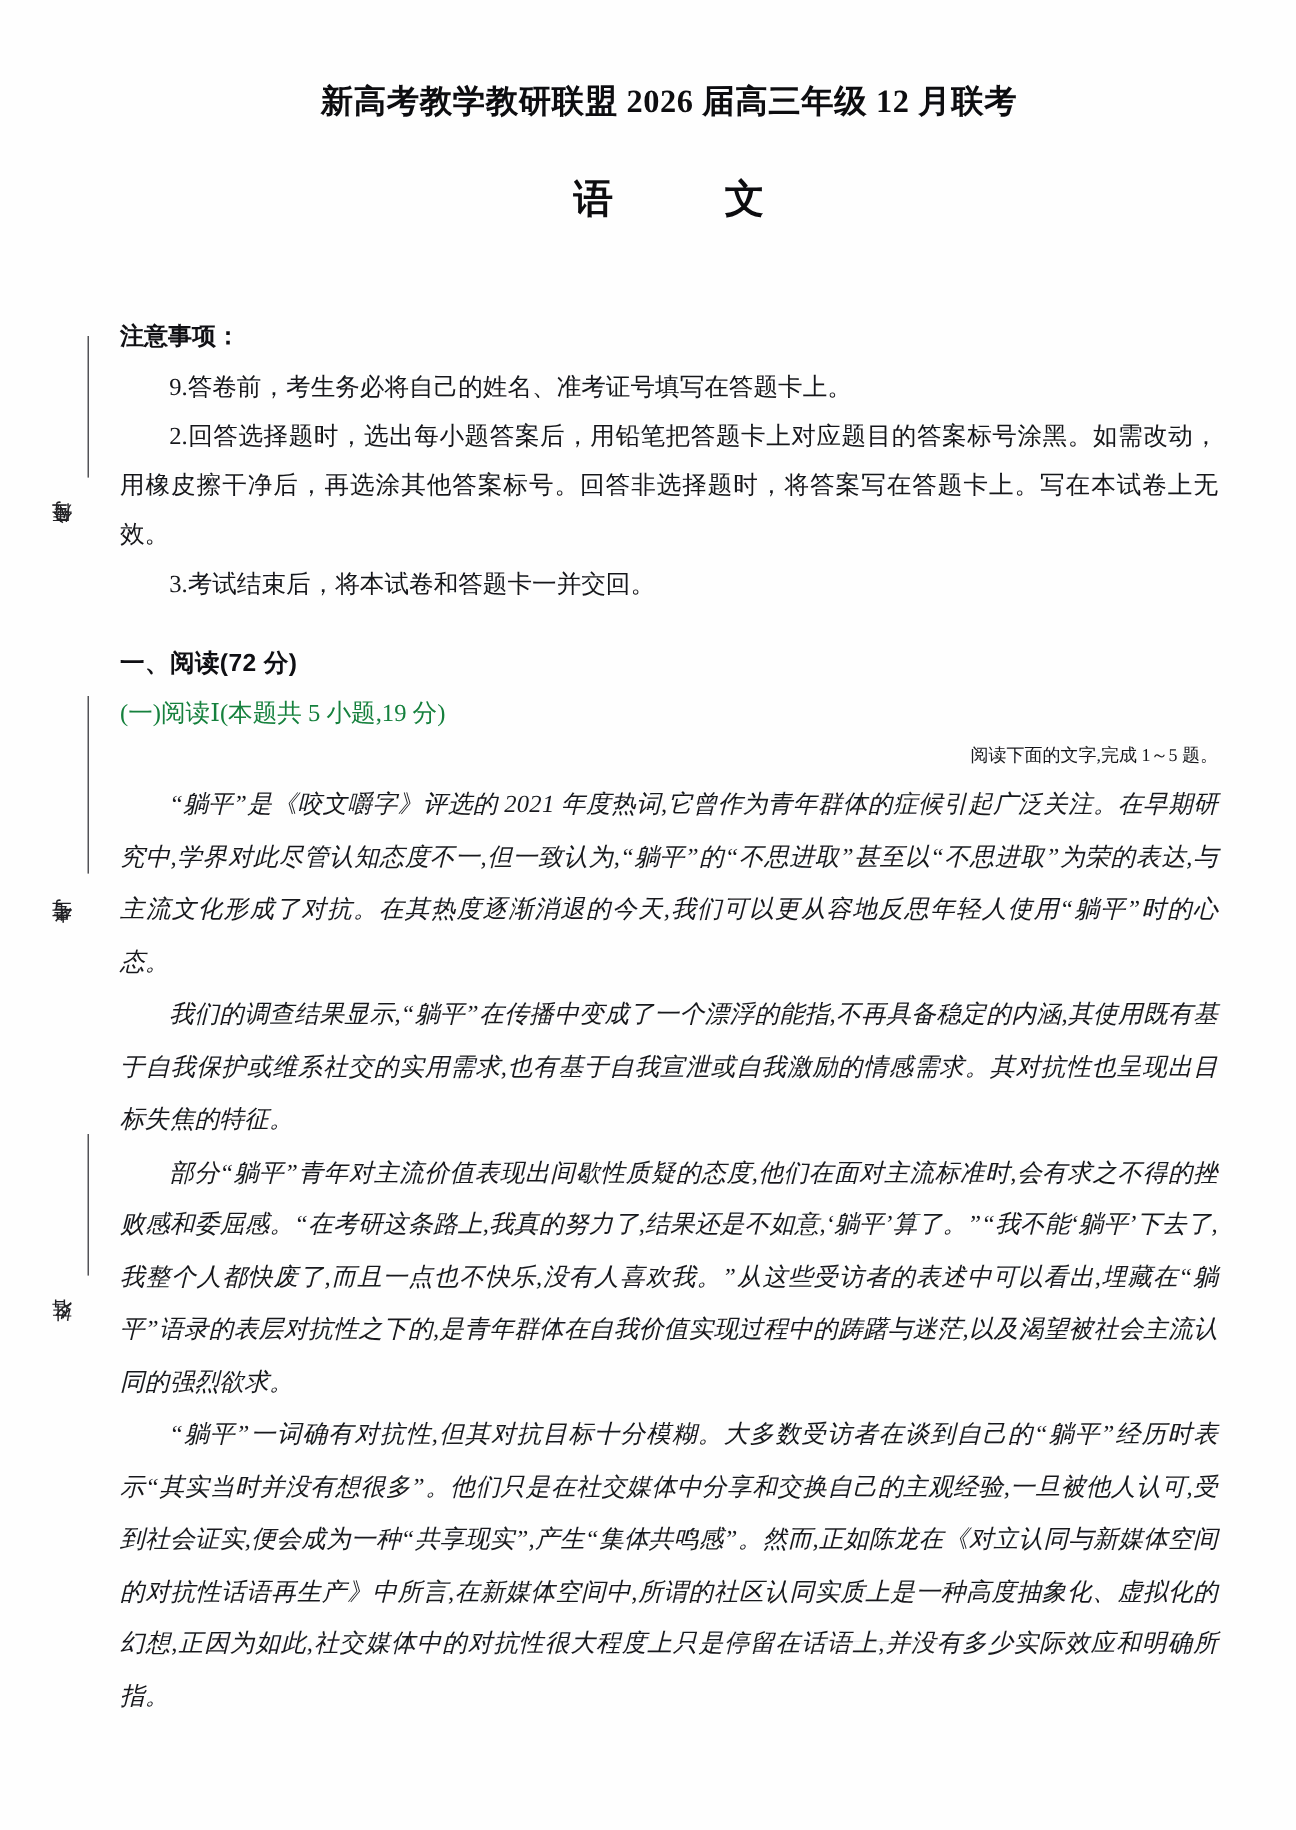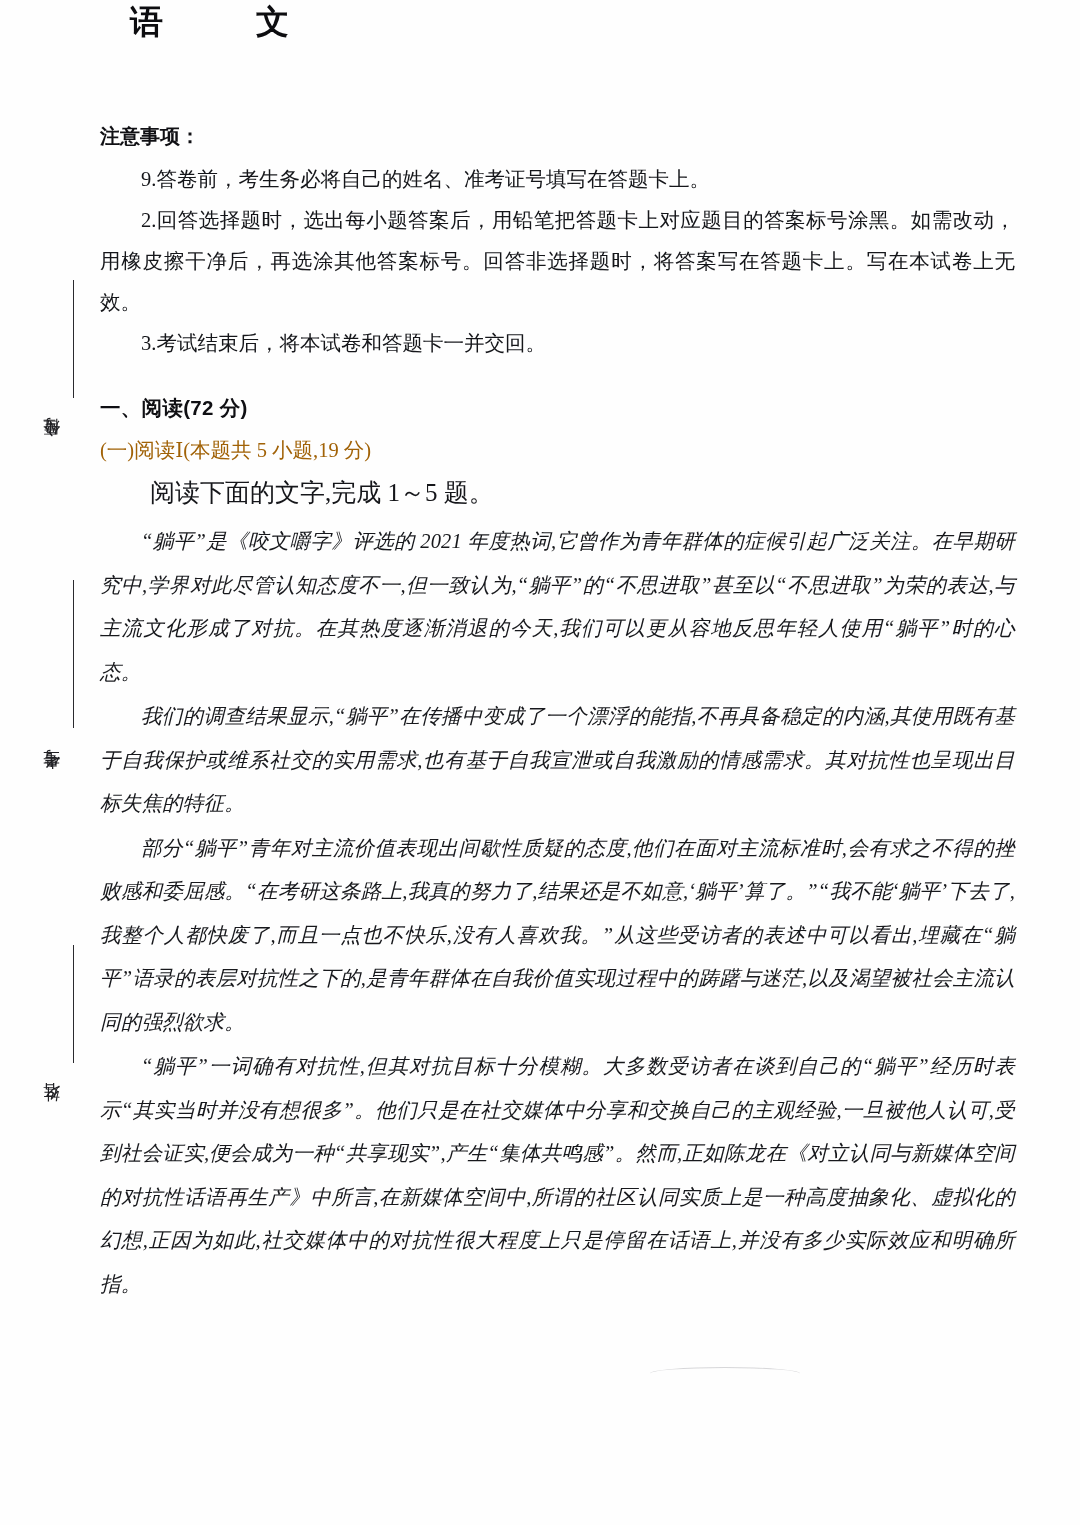--- a/index.html
+++ b/index.html
@@ -84,20 +84,22 @@
     margin-top: 66px;
     text-align: center;
     font-size: 27px;
     font-weight: 700;
     letter-spacing: 0.5px;
     font-family: "Liberation Serif", "DejaVu Serif", serif;
     color: #0d0d10;
   }
 
   .subject-title {
+    margin-top: 42px;
+    text-align: center;
     font-size: 33px;
     font-weight: 700;
     font-family: "Liberation Sans", "DejaVu Sans", sans-serif;
     letter-spacing: 30px;
     text-indent: 30px;
     color: #0d0d10;
   }
 
   
   .notice {
@@ -125,28 +127,29 @@
     font-size: 20.5px;
     font-weight: 700;
     font-family: "Liberation Sans", "DejaVu Sans", sans-serif;
     color: #0f0f13;
     letter-spacing: 0.3px;
   }
   .subsection-heading {
     margin-top: 14px;
     font-size: 20.5px;
     font-family: "Liberation Serif", "DejaVu Serif", serif;
-    color: #a16207;
+    color: #15803d;
   }
   .instruction {
     margin-top: 12px;
-    font-size: 25px;
+    font-size: 15px;
     text-indent: 2em;
     font-family: "Liberation Serif", "DejaVu Serif", serif;
     color: #15161a;
+    text-align: right;
   }
 
   
   .passage {
     margin-top: 11px;
   }
   .para {
     font-size: 20.5px;
     line-height: 43.5px;
     text-indent: 2em;
@@ -199,20 +202,21 @@
       <div class="side-label">考生号</div>
     </div>
     <div class="side-block sb3">
       <div class="side-rule"></div>
       <div class="side-label">姓名</div>
     </div>
   </div>
 
   <div class="content">
 
+    <div class="doc-title">新高考教学教研联盟 2026 届高三年级 12 月联考</div>
     <div class="subject-title">语　文</div>
 
     <div class="notice">
       <div class="notice-heading">注意事项：</div>
       <div class="notice-item">9.答卷前，考生务必将自己的姓名、准考证号填写在答题卡上。</div>
       <div class="notice-item">2.回答选择题时，选出每小题答案后，用铅笔把答题卡上对应题目的答案标号涂黑。如需改动，用橡皮擦干净后，再选涂其他答案标号。回答非选择题时，将答案写在答题卡上。写在本试卷上无效。</div>
       <div class="notice-item">3.考试结束后，将本试卷和答题卡一并交回。</div>
     </div>
 
     <div class="section-heading">一、阅读(72 分)</div>

